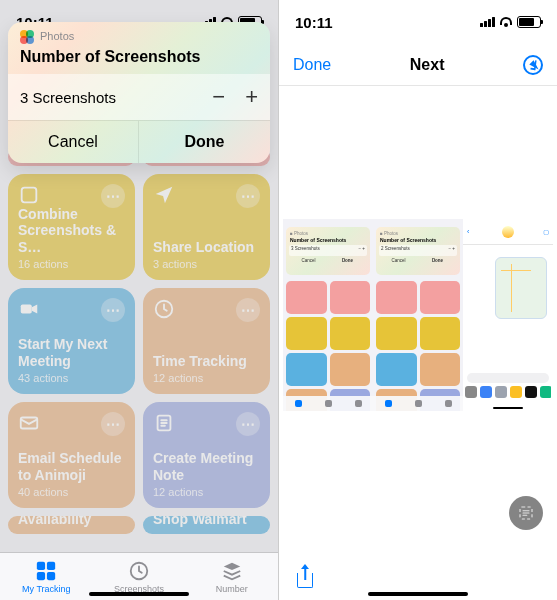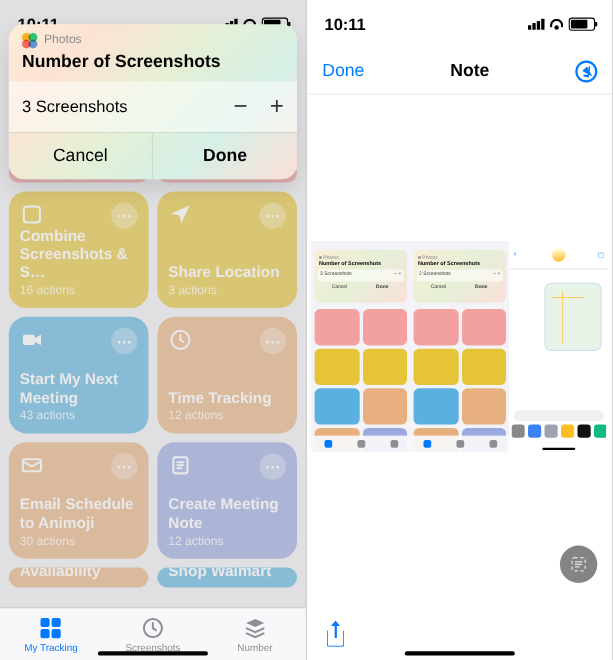--- a/index.html
+++ b/index.html
@@ -177,21 +177,21 @@
           <div class="icon-row">
             <span class="tile-icon">
               <svg viewBox="0 0 24 24">
                 <rect x="3" y="6" width="18" height="12" rx="2" fill="none" stroke="#fff" stroke-width="2"></rect>
                 <path d="M3 8l9 5 9-5" fill="none" stroke="#fff" stroke-width="2"></path>
               </svg>
             </span>
             <span class="more"></span>
           </div>
           <div class="title">Email Schedule to Animoji</div>
-          <div class="sub">30 actions</div>
+          <div class="sub">40 actions</div>
         </div>
         <div class="tile" style="background: rgb(154, 168, 224);">
           <div class="icon-row">
             <span class="tile-icon">
               <svg viewBox="0 0 24 24">
                 <rect x="5" y="4" width="14" height="16" rx="2" fill="none" stroke="#fff" stroke-width="2"></rect>
                 <path d="M9 9h6M9 12h6M9 15h4" stroke="#fff" stroke-width="2" stroke-linecap="round"></path>
               </svg>
             </span>
             <span class="more"></span>
@@ -272,21 +272,21 @@
           <i></i>
         </span>
       <span class="wifi"></span>
       <span class="battery">
           <i></i>
         </span>
     </span>
   </div>
   <div class="rnav">
     <span class="done">Done</span>
-    <span class="ttl">Note</span>
+    <span class="ttl">Next</span>
     <span class="mark">
         <span class="mark-pen"></span>
       </span>
   </div>
 
   <div class="preview-wrap">
     <div class="combo">
       <div class="mini">
         <div class="msheet">
           <div style="font-size:4.5px;color:#888;padding:1px">■ Photos</div>

